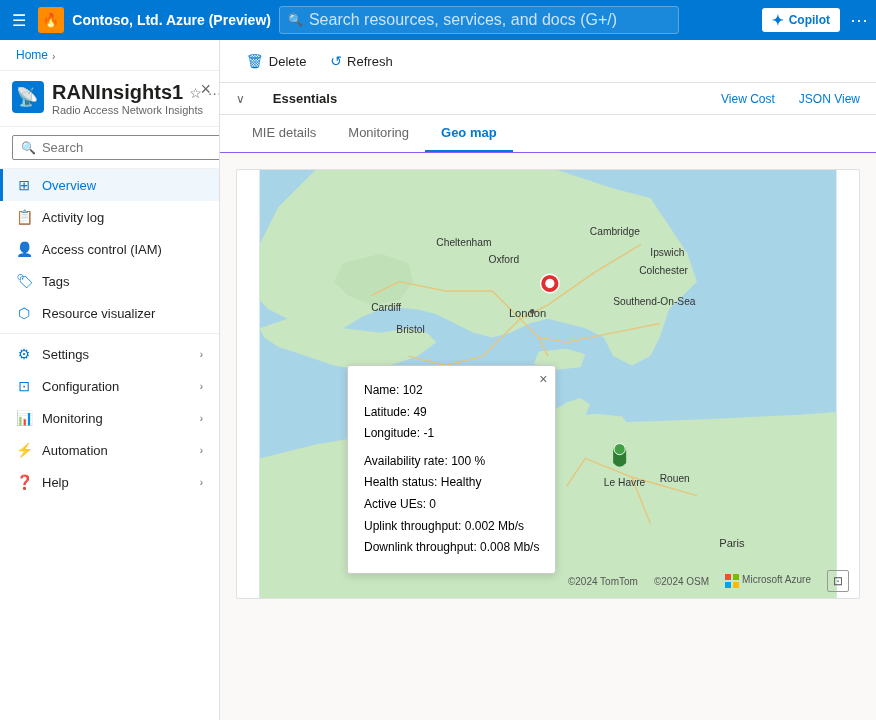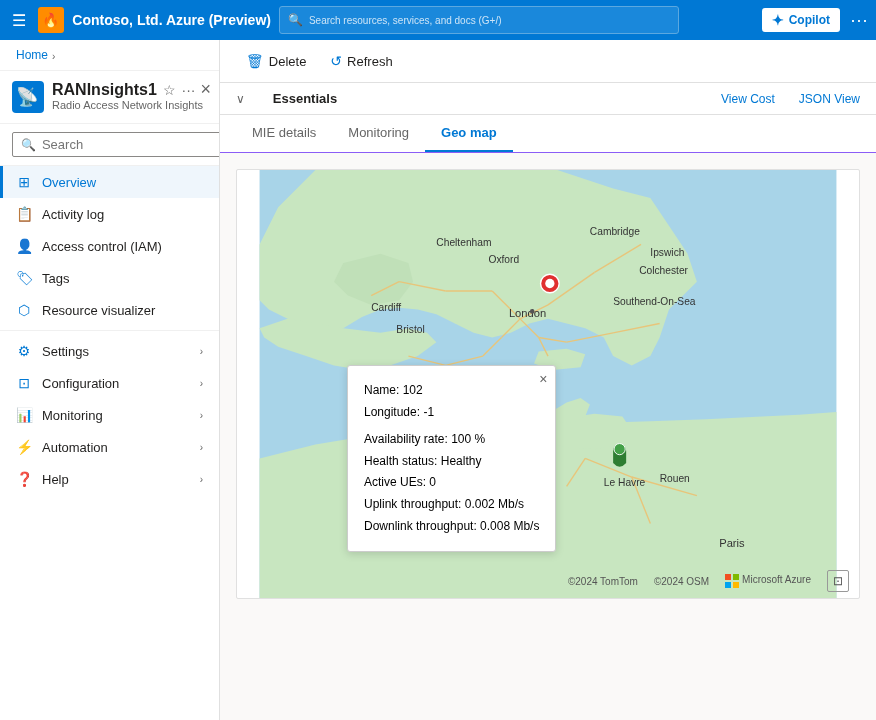--- a/index.html
+++ b/index.html
@@ -36,21 +36,21 @@
       padding: 0 8px;
       color: #cce4f7;
       font-size: 12px;
       gap: 6px;
     }
     .topbar-search input {
       background: transparent;
       border: none;
       outline: none;
       color: #ffffff;
-      font-size: 10px;
+      font-size: 16px;
       flex: 1;
     }
     .topbar-search input::placeholder { color: #cce4f7; }
     .topbar-right { display: flex; align-items: center; gap: 10px; margin-left: auto; }
     .copilot-btn {
       display: flex; align-items: center; gap: 5px;
       background: white; color: #0078d4;
       border: none; border-radius: 3px;
       padding: 4px 10px; font-size: 12px; font-weight: 600; cursor: pointer;
     }
@@ -82,21 +82,21 @@
     }
     .breadcrumb-arrow { color: #666; font-size: 10px; }
     .resource-icon {
       width: 32px; height: 32px;
       background: #0078d4;
       border-radius: 4px;
       display: flex; align-items: center; justify-content: center;
       color: white; font-size: 16px;
       flex-shrink: 0;
     }
-    .resource-name { font-size: 16px; font-weight: 600; color: #201f1e; }
+    .resource-name { font-size: 20px; font-weight: 600; color: #201f1e; }
     .resource-subtitle { font-size: 11px; color: #666; }
     .resource-star { color: #666; font-size: 14px; cursor: pointer; }
     .resource-more { color: #666; font-size: 14px; cursor: pointer; }
 
     
     .sidebar-search {
       padding: 8px 12px;
       border-bottom: 1px solid #f0f0f0;
       display: flex;
       align-items: center;
@@ -456,20 +456,25 @@
 
         
         <div class="map-popup">
           <span class="map-popup-close">×</span>
           <div>
             <span>Name:</span>
             <span> </span>
             <span>102</span>
           </div>
           <div>
+            <span>Latitude:</span>
+            <span> </span>
+            <span>49</span>
+          </div>
+          <div>
             <span>Longitude:</span>
             <span> </span>
             <span>-1</span>
           </div>
           <div style="margin:6px 0;"></div>
           <div>
             <span>Availability rate:</span>
             <span> </span>
             <span>100 %</span>
           </div>

